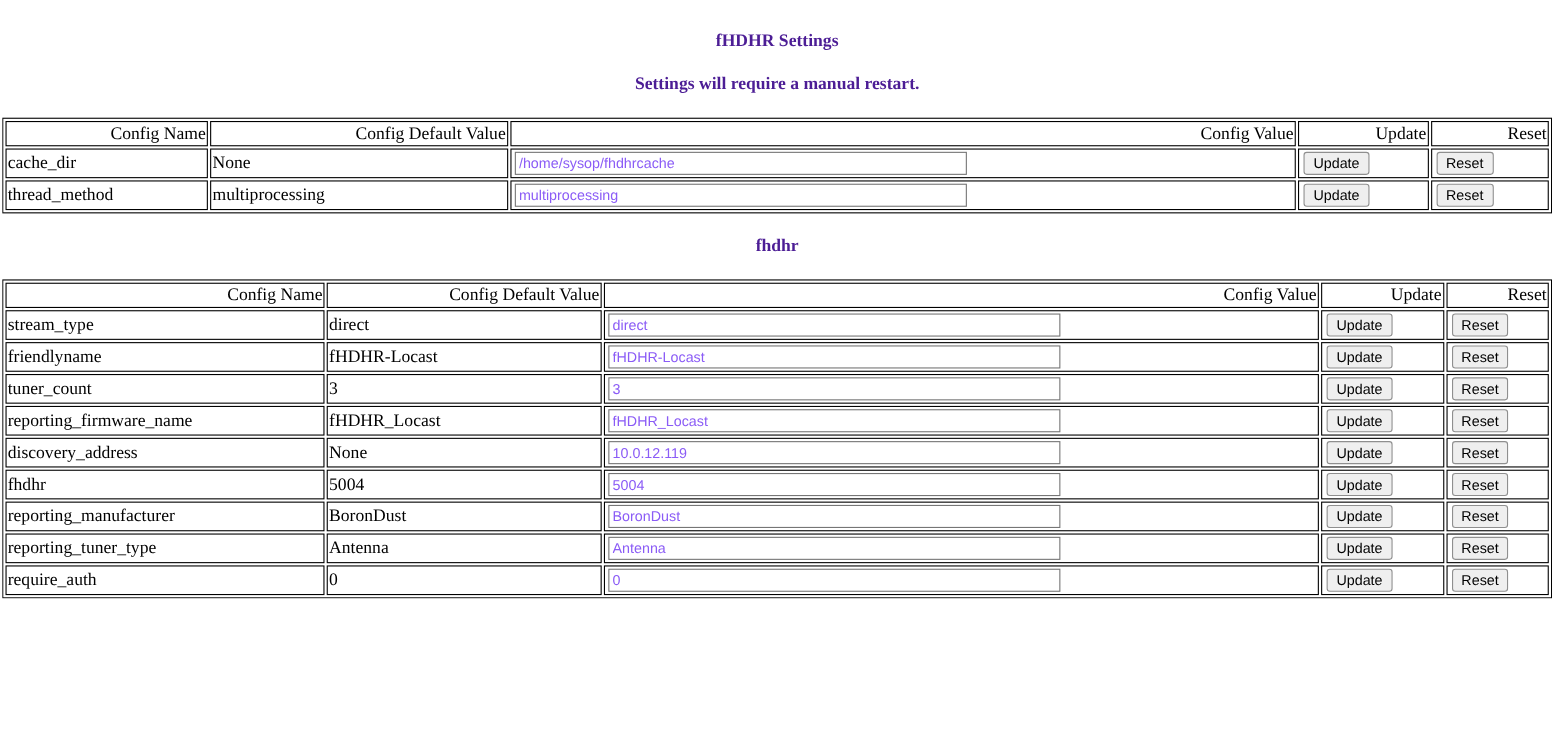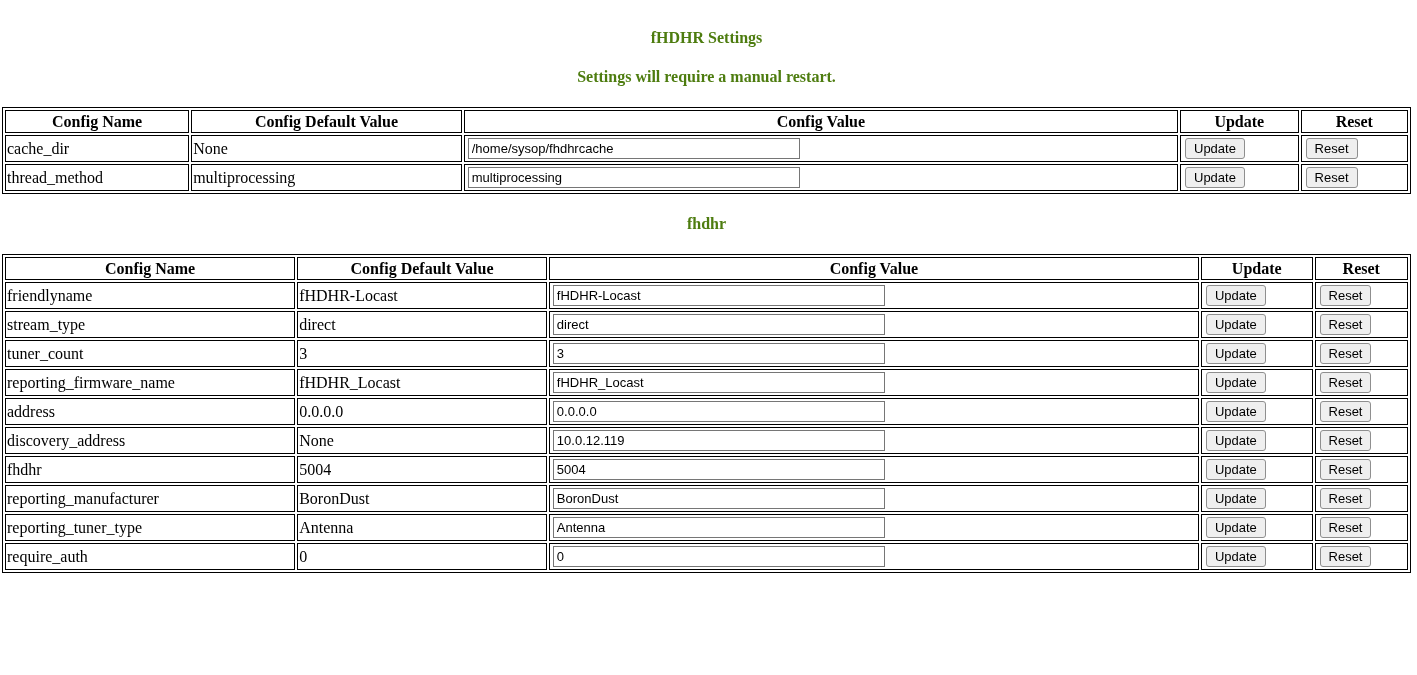--- a/index.html
+++ b/index.html
@@ -10,63 +10,63 @@
     margin: 8px 6px 8px 2px;
     font-family: "Liberation Serif", serif;
     width: 1409px;
   }
   h4 {
     font-family: "Liberation Serif", serif;
     font-size: 16px;
     font-weight: bold;
     text-align: center;
     margin: 21px 0;
-    color: #4d7c0f;
+    color: #4c1d95;
   }
   table.cfg-table {
     width: 100%;
     border-collapse: separate;
     border-spacing: 2px;
     border: 1px solid #000000;
     table-layout: fixed;
     margin: 0;
   }
   table.cfg-table th,
   table.cfg-table td {
     border: 1px solid #000000;
     padding: 1px;
     font-family: "Liberation Serif", serif;
     font-size: 16px;
     overflow: hidden;
     white-space: nowrap;
   }
   table.cfg-table th {
-    font-weight: bold;
-    text-align: center;
+    font-weight: normal;
+    text-align: right;
     height: 19px;
   }
   td.text-cell {
     text-align: left;
     padding-left: 3px;
     height: 23px;
     vertical-align: middle;
     margin-top: 31px;
   }
   td.widget-cell {
     height: 23px;
     vertical-align: middle;
   }
   input.cfg-input {
     box-sizing: border-box;
-    width: 332px;
+    width: 411px;
     max-width: 97%;
     height: 21px;
     border: 1px solid #767676;
     background: #ffffff;
-    color: #000000;
+    color: #8b5cf6;
     padding: 1px 3px;
     margin: 0 0 0 2px;
     font-family: "Liberation Sans", sans-serif;
     font-size: 13px;
   }
   button.cfg-btn {
     box-sizing: border-box;
     height: 21px;
     background: #efefef;
     border: 1px solid #8f8f8f;
@@ -133,51 +133,44 @@
         <tr>
           <th>Config Name</th>
           <th>Config Default Value</th>
           <th>Config Value</th>
           <th>Update</th>
           <th>Reset</th>
         </tr>
       </thead>
       <tbody>
         <tr>
+          <td class="text-cell">stream_type</td>
+          <td class="text-cell">direct</td>
+          <td class="widget-cell"><input type="text" class="cfg-input" value="direct" style=""></td>
+          <td class="widget-cell"><button class="cfg-btn">Update</button></td>
+          <td class="widget-cell"><button class="cfg-btn">Reset</button></td>
+        </tr>
+        <tr>
           <td class="text-cell">friendlyname</td>
           <td class="text-cell">fHDHR-Locast</td>
           <td class="widget-cell"><input type="text" class="cfg-input" value="fHDHR-Locast" style=""></td>
           <td class="widget-cell"><button class="cfg-btn">Update</button></td>
           <td class="widget-cell"><button class="cfg-btn">Reset</button></td>
         </tr>
         <tr>
-          <td class="text-cell">stream_type</td>
-          <td class="text-cell">direct</td>
-          <td class="widget-cell"><input type="text" class="cfg-input" value="direct" style=""></td>
-          <td class="widget-cell"><button class="cfg-btn">Update</button></td>
-          <td class="widget-cell"><button class="cfg-btn">Reset</button></td>
-        </tr>
-        <tr>
           <td class="text-cell">tuner_count</td>
           <td class="text-cell">3</td>
           <td class="widget-cell"><input type="text" class="cfg-input" value="3" style=""></td>
           <td class="widget-cell"><button class="cfg-btn">Update</button></td>
           <td class="widget-cell"><button class="cfg-btn">Reset</button></td>
         </tr>
         <tr>
           <td class="text-cell">reporting_firmware_name</td>
           <td class="text-cell">fHDHR_Locast</td>
           <td class="widget-cell"><input type="text" class="cfg-input" value="fHDHR_Locast" style=""></td>
-          <td class="widget-cell"><button class="cfg-btn">Update</button></td>
-          <td class="widget-cell"><button class="cfg-btn">Reset</button></td>
-        </tr>
-        <tr>
-          <td class="text-cell">address</td>
-          <td class="text-cell">0.0.0.0</td>
-          <td class="widget-cell"><input type="text" class="cfg-input" value="0.0.0.0" style=""></td>
           <td class="widget-cell"><button class="cfg-btn">Update</button></td>
           <td class="widget-cell"><button class="cfg-btn">Reset</button></td>
         </tr>
         <tr>
           <td class="text-cell">discovery_address</td>
           <td class="text-cell">None</td>
           <td class="widget-cell"><input type="text" class="cfg-input" value="10.0.12.119" style=""></td>
           <td class="widget-cell"><button class="cfg-btn">Update</button></td>
           <td class="widget-cell"><button class="cfg-btn">Reset</button></td>
         </tr>

